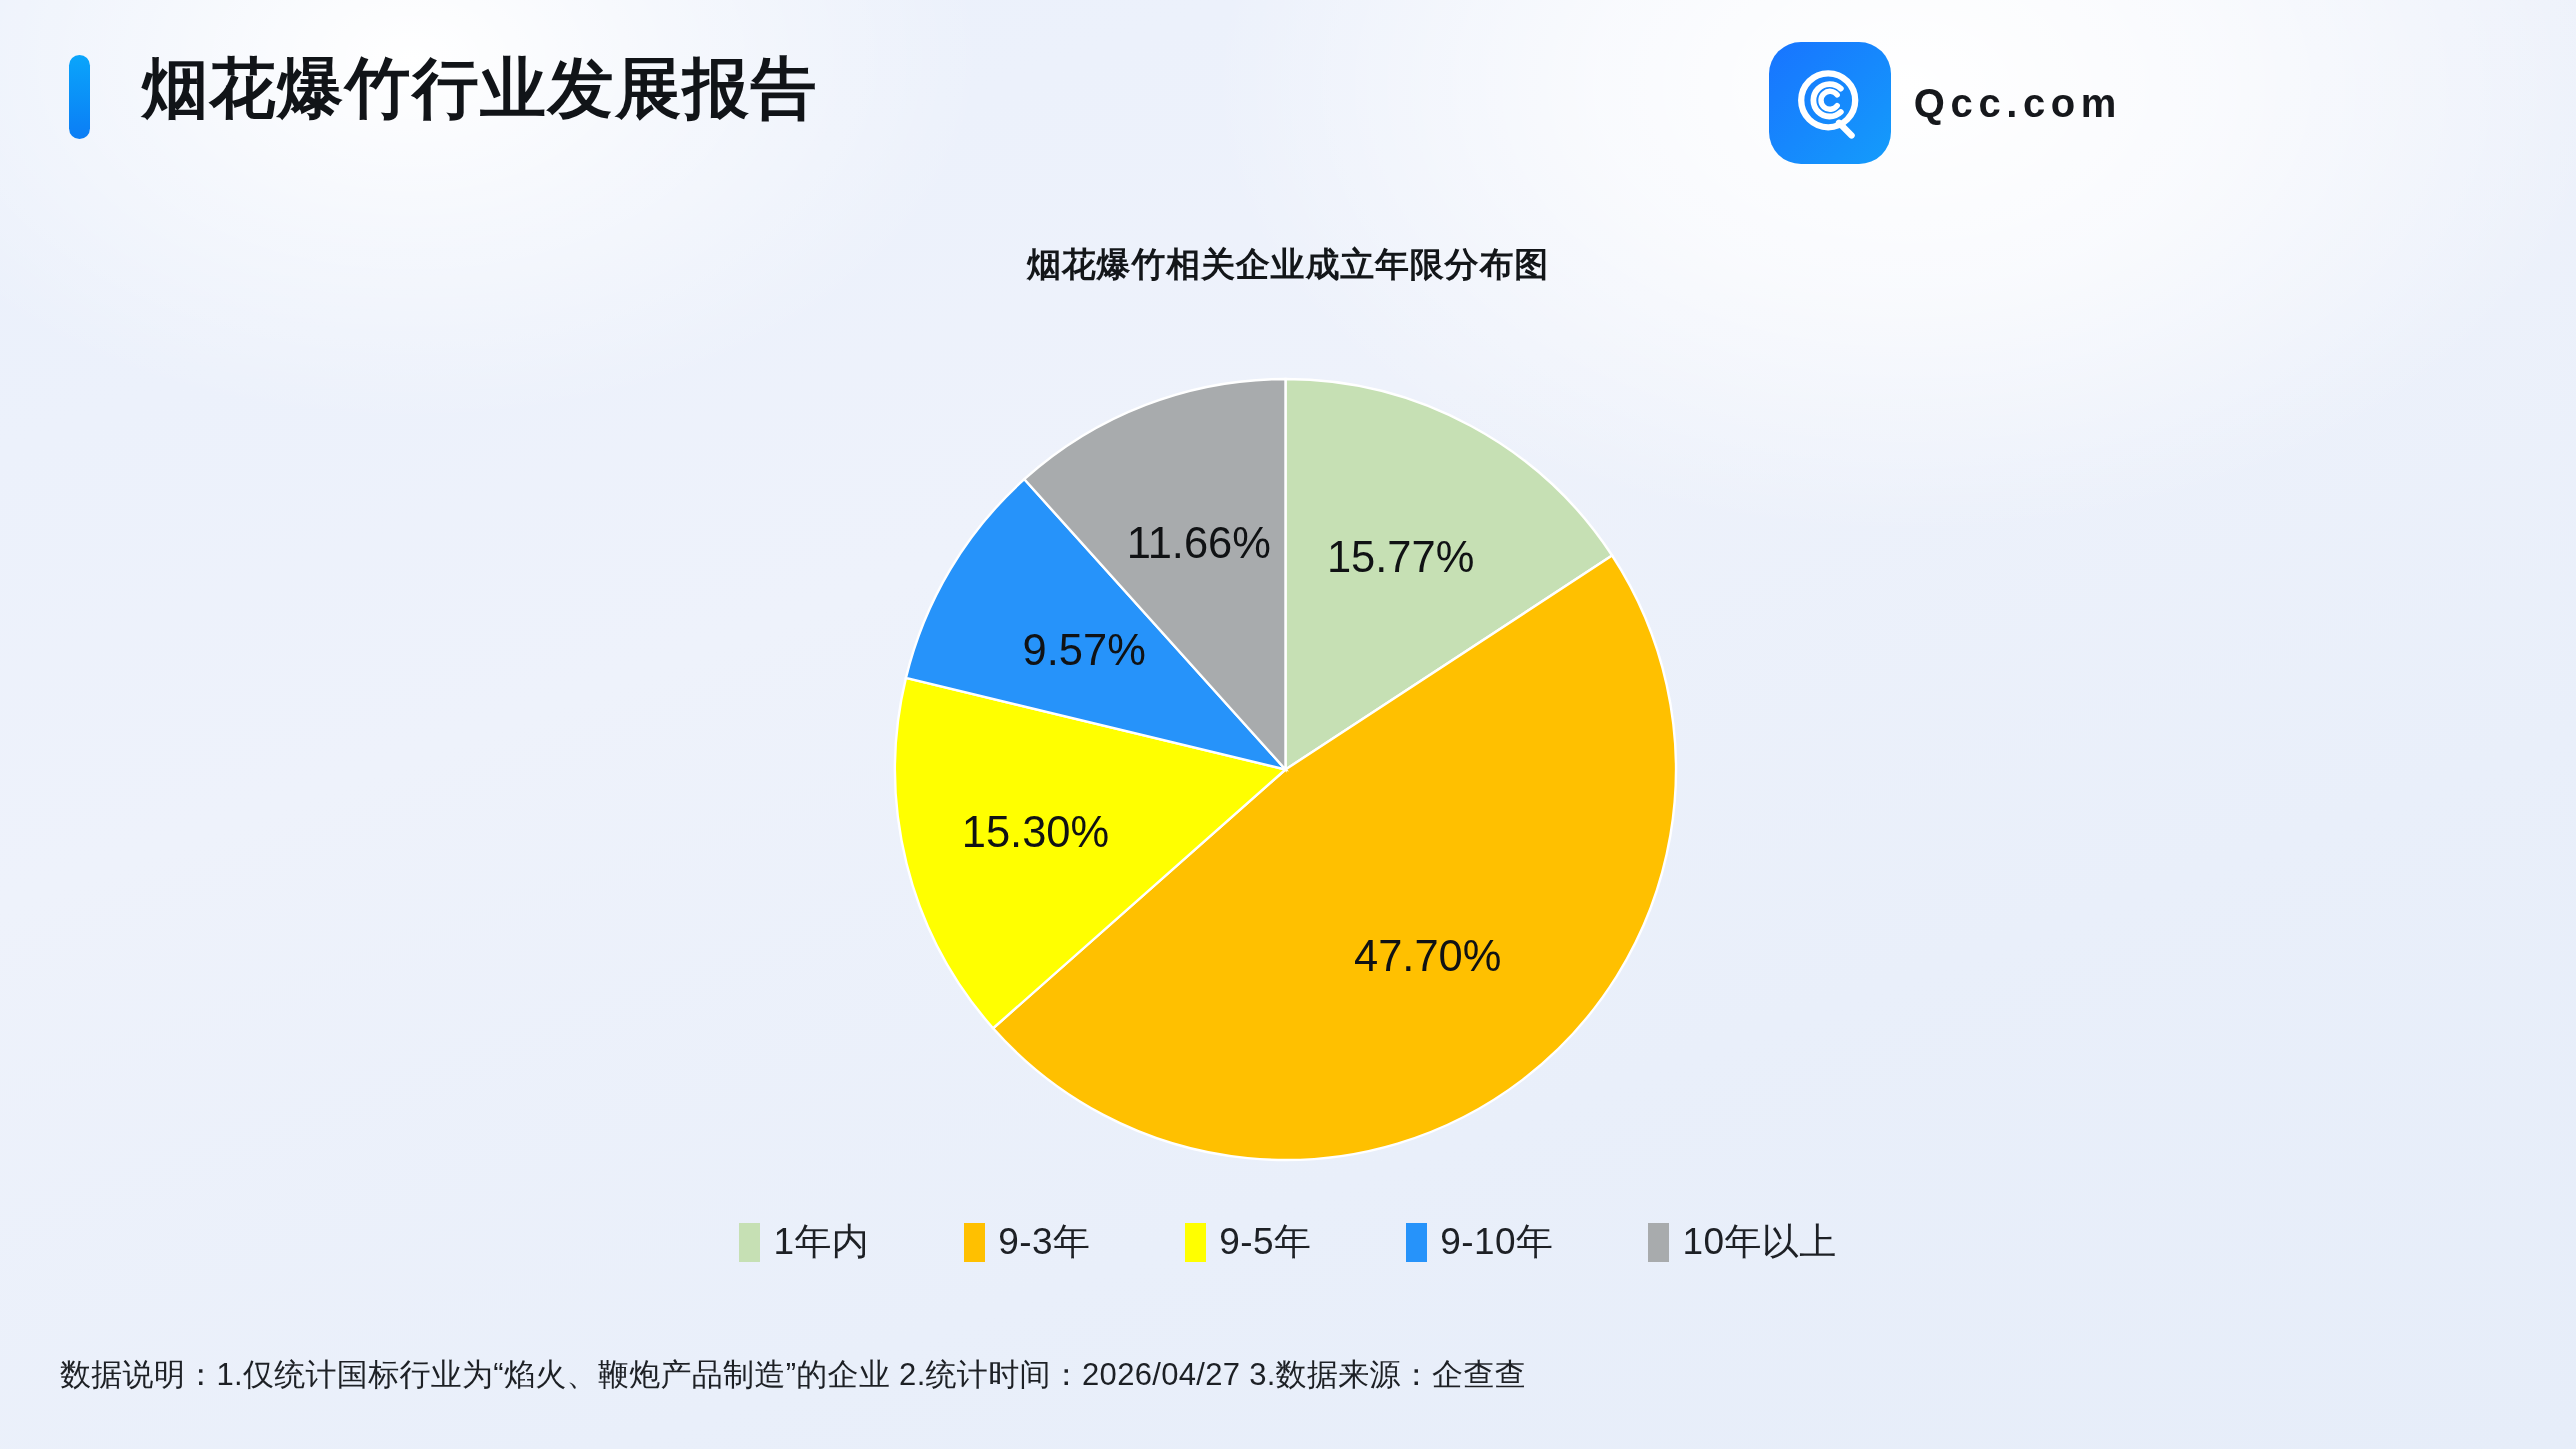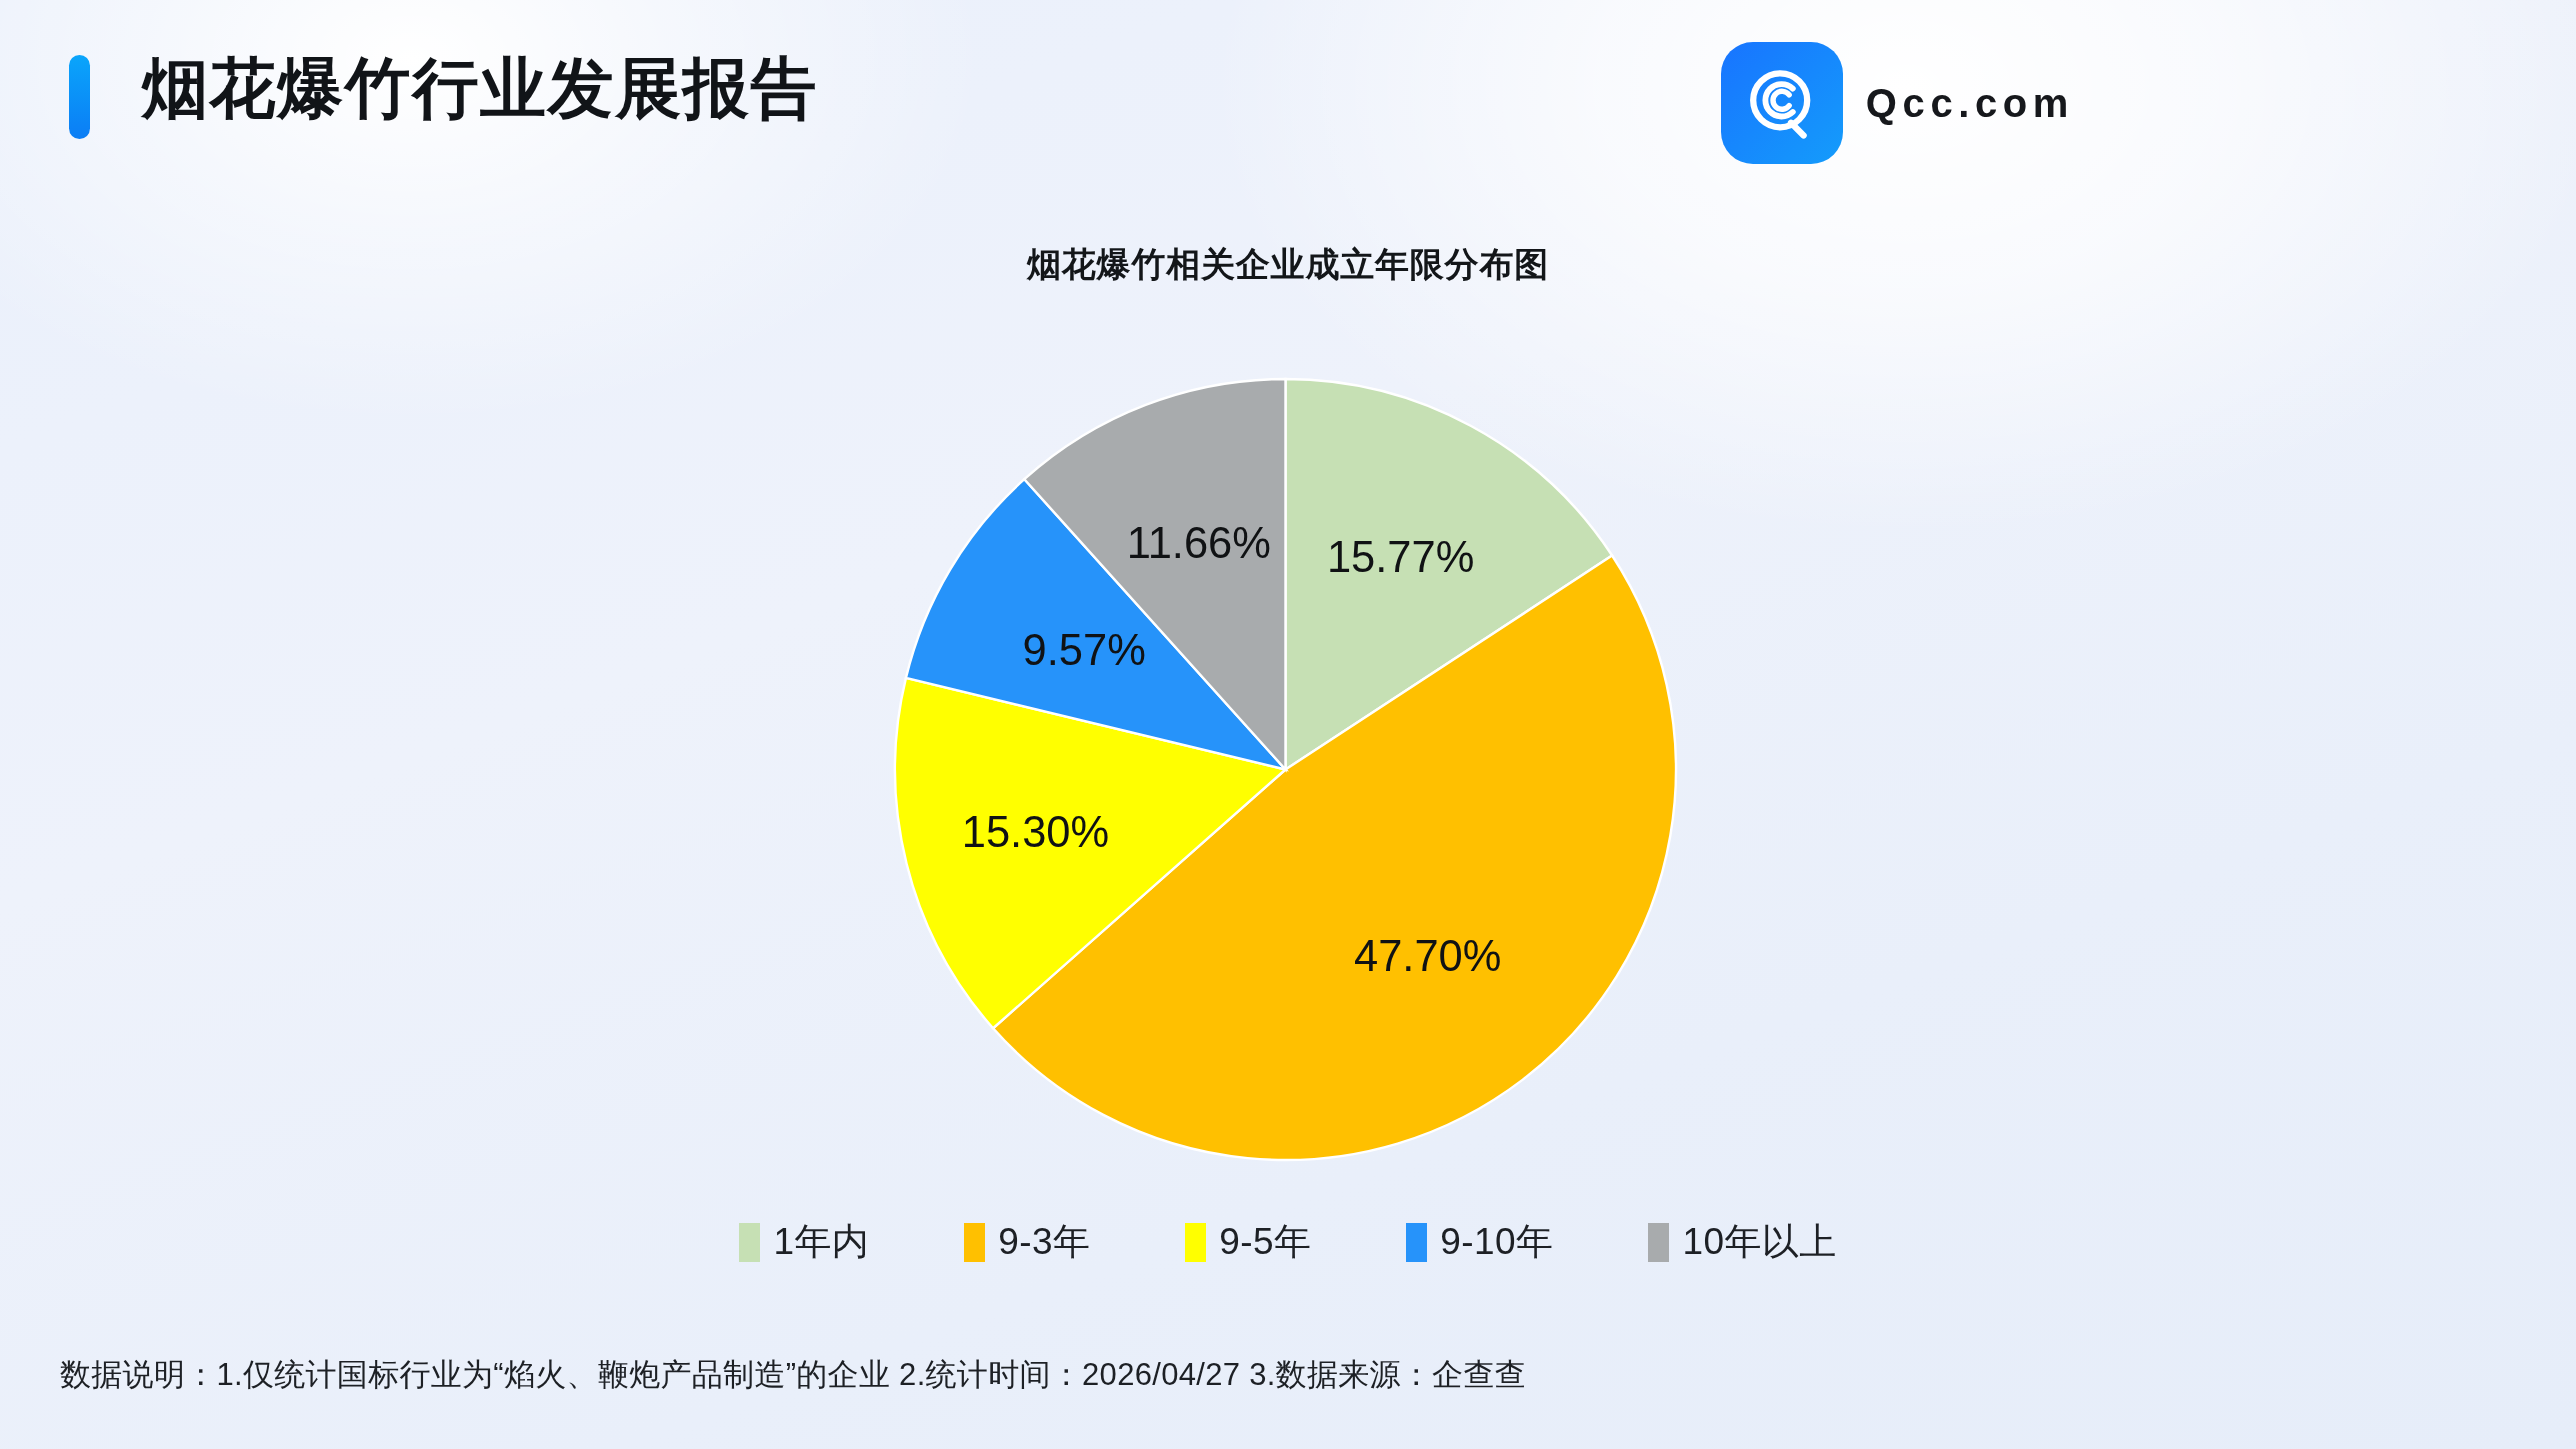--- a/index.html
+++ b/index.html
@@ -24,20 +24,21 @@
       linear-gradient(160deg, #eaf0fb 0%, #eef2fb 38%, #e9effa 70%, #e6edf9 100%);
     overflow: hidden;
   }
 
   
   #header {
     position: absolute;
     left: 0; top: 0;
     width: 2164px;
     height: 209px;
+    padding-left: 48px;
   }
 
   #title-bar-accent {
     position: absolute;
     left: 69px;
     top: 55px;
     width: 21px;
     height: 84px;
     border-radius: 10.5px;
     background: linear-gradient(180deg, #0aa5fb 0%, #0b7df5 100%);

